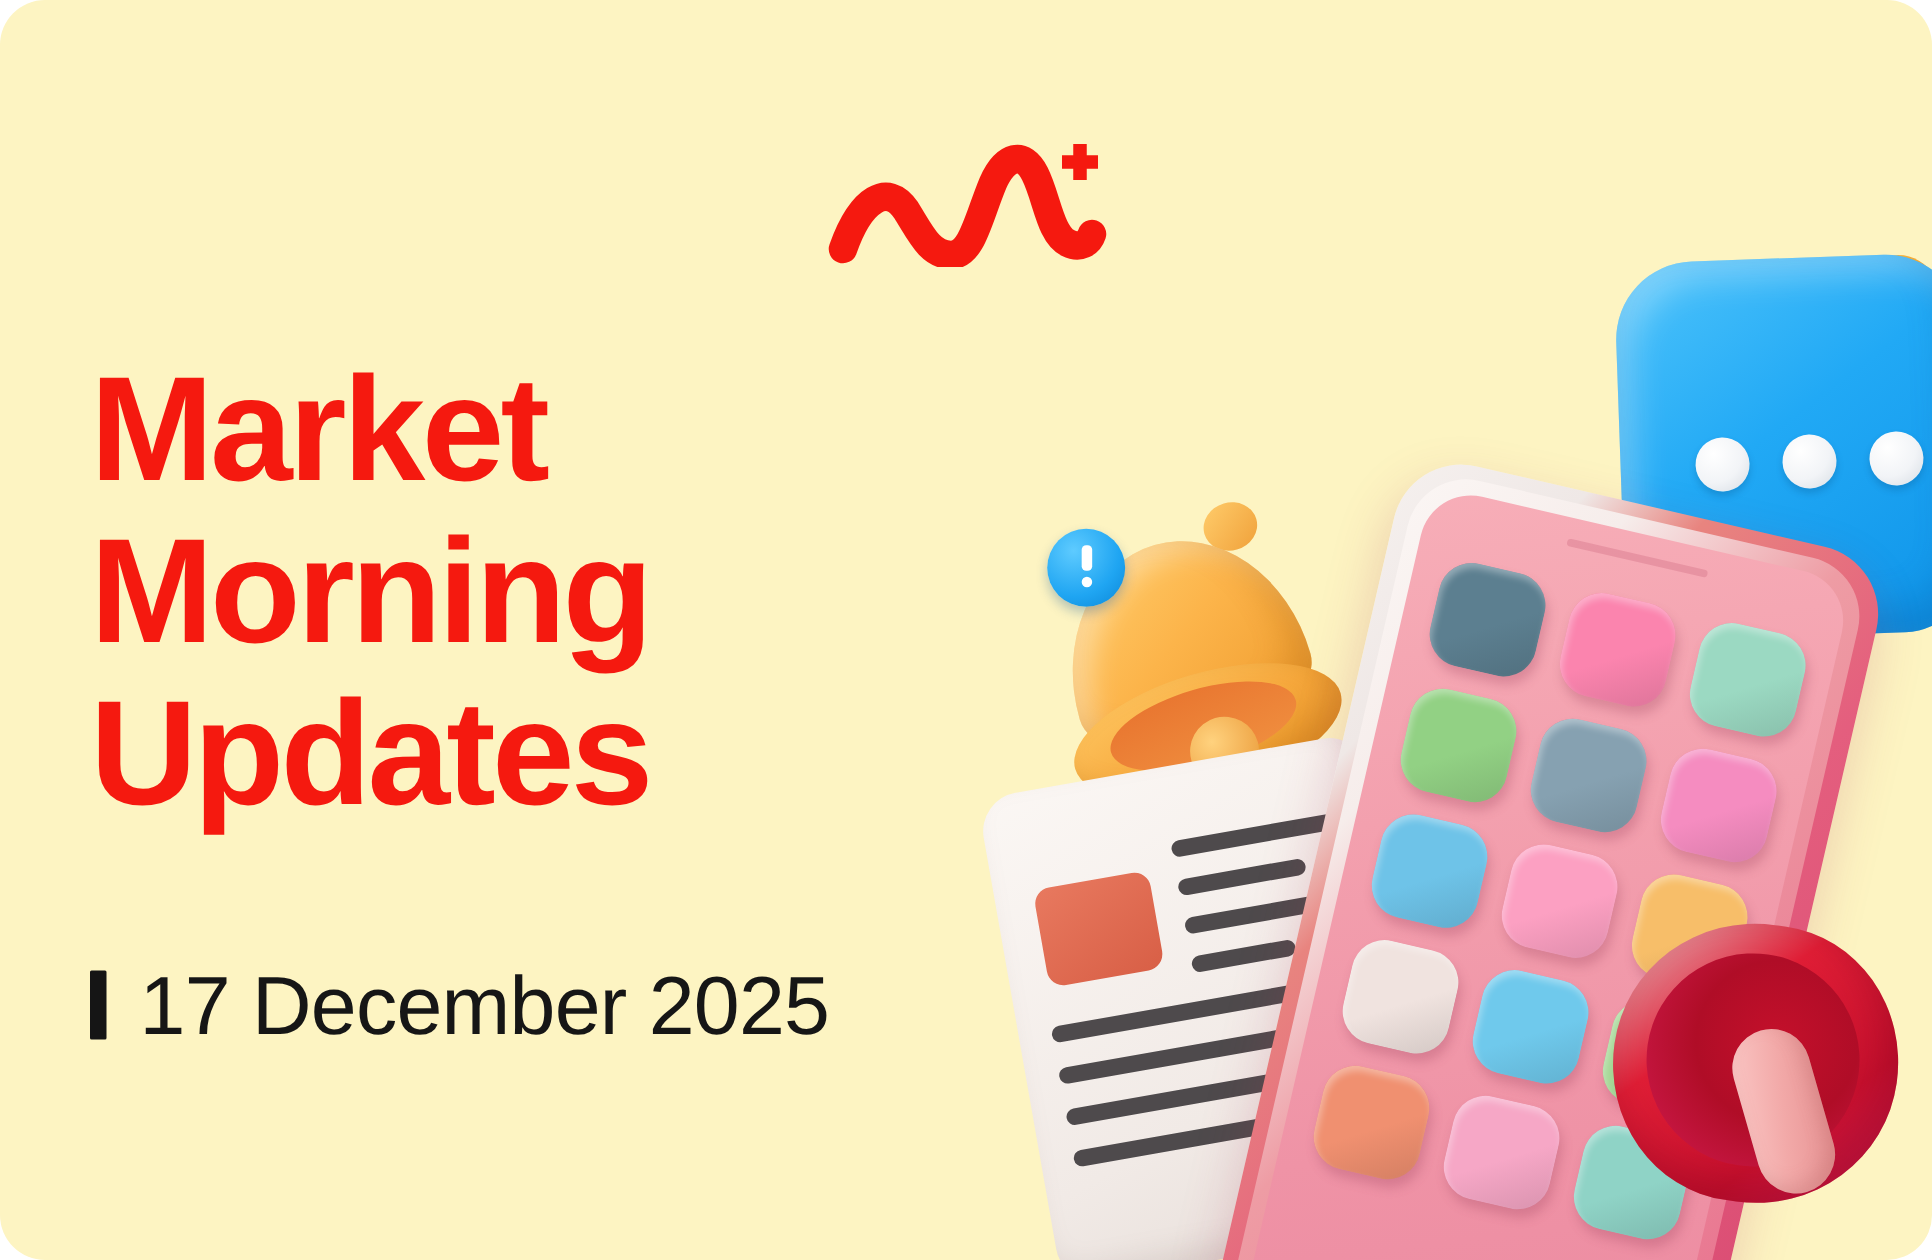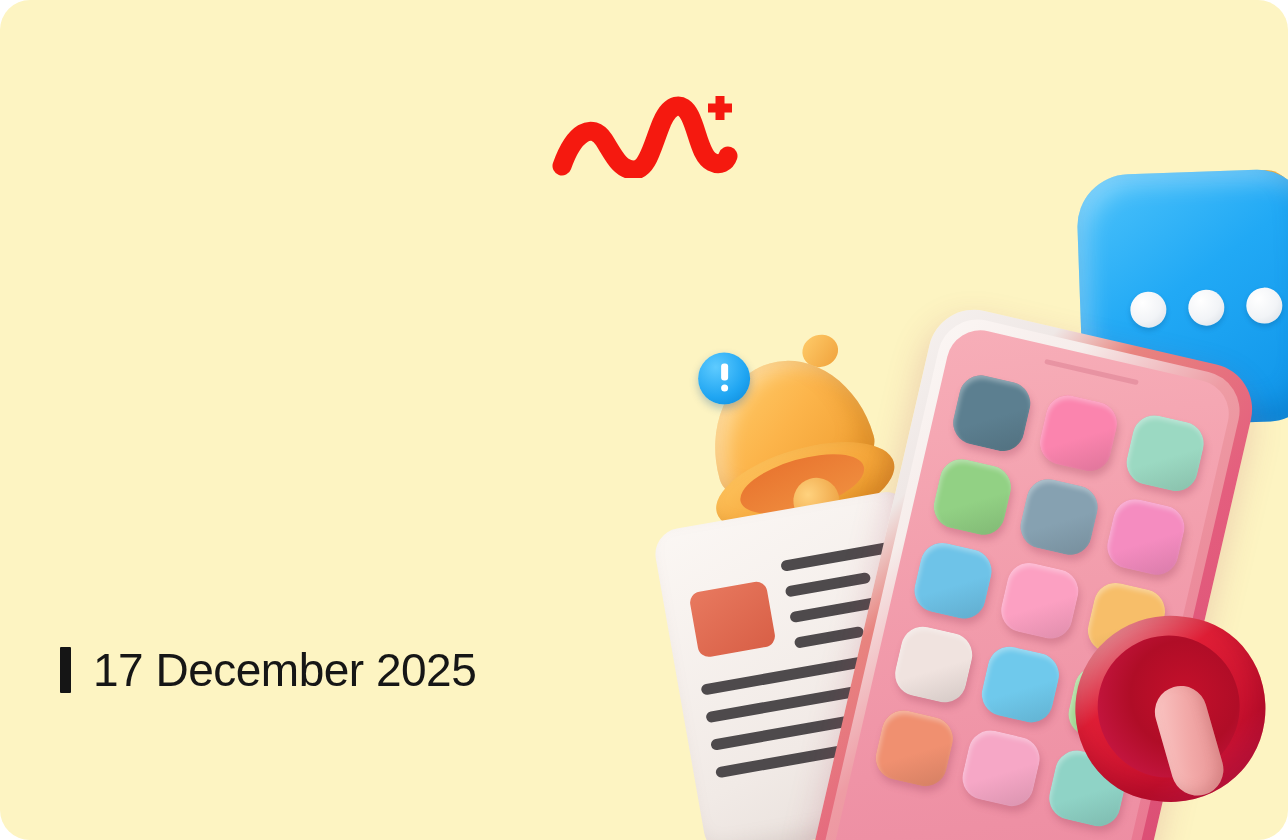--- a/index.html
+++ b/index.html
@@ -60,21 +60,21 @@
   }
   .date-bar {
     width: 11px;
     height: 46px;
     background: #151515;
     border-radius: 1px;
   }
   .date-text {
     color: #161616;
     font-family: "Liberation Sans", sans-serif;
-    font-size: 46px;
+    font-size: 55px;
     font-weight: 400;
     letter-spacing: -0.5px;
     line-height: 56px;
     white-space: nowrap;
   }
 
   
   .illo {
     position: absolute;
     left: 660px;
@@ -337,20 +337,25 @@
 
 <div class="banner" style="background: rgb(253, 244, 194);">
 
   <div class="logo-mark">
     <svg width="190" height="100" viewBox="0 0 190 100" fill="none" aria-hidden="true">
       <path d="M10 88 C22 54, 40 44, 52 62 C62 78, 68 92, 82 92 C96 92, 100 68, 110 44 C118 26, 130 22, 138 38 C146 54, 148 78, 160 84 C168 88, 174 84, 176 78" stroke="#F5190F" stroke-width="19" stroke-linecap="round" stroke-linejoin="round" fill="none"></path>
       <path d="M168 18 L168 42 M156 30 L180 30" stroke="#F5190F" stroke-width="9" stroke-linecap="butt"></path>
     </svg>
   </div>
 
+  <div class="headline">
+    <div class="headline-line" style="color: rgb(245, 25, 15);">Market</div>
+    <div class="headline-line" style="color: rgb(245, 25, 15);">Morning</div>
+    <div class="headline-line" style="color: rgb(245, 25, 15);">Updates</div>
+  </div>
 
   <div class="date-row">
     <div class="date-bar" style="background: rgb(21, 21, 21);"></div>
     <div class="date-text">17 December 2025</div>
   </div>
 
   <div class="illo">
 
     <div class="illo-item blob-orange"></div>
 

